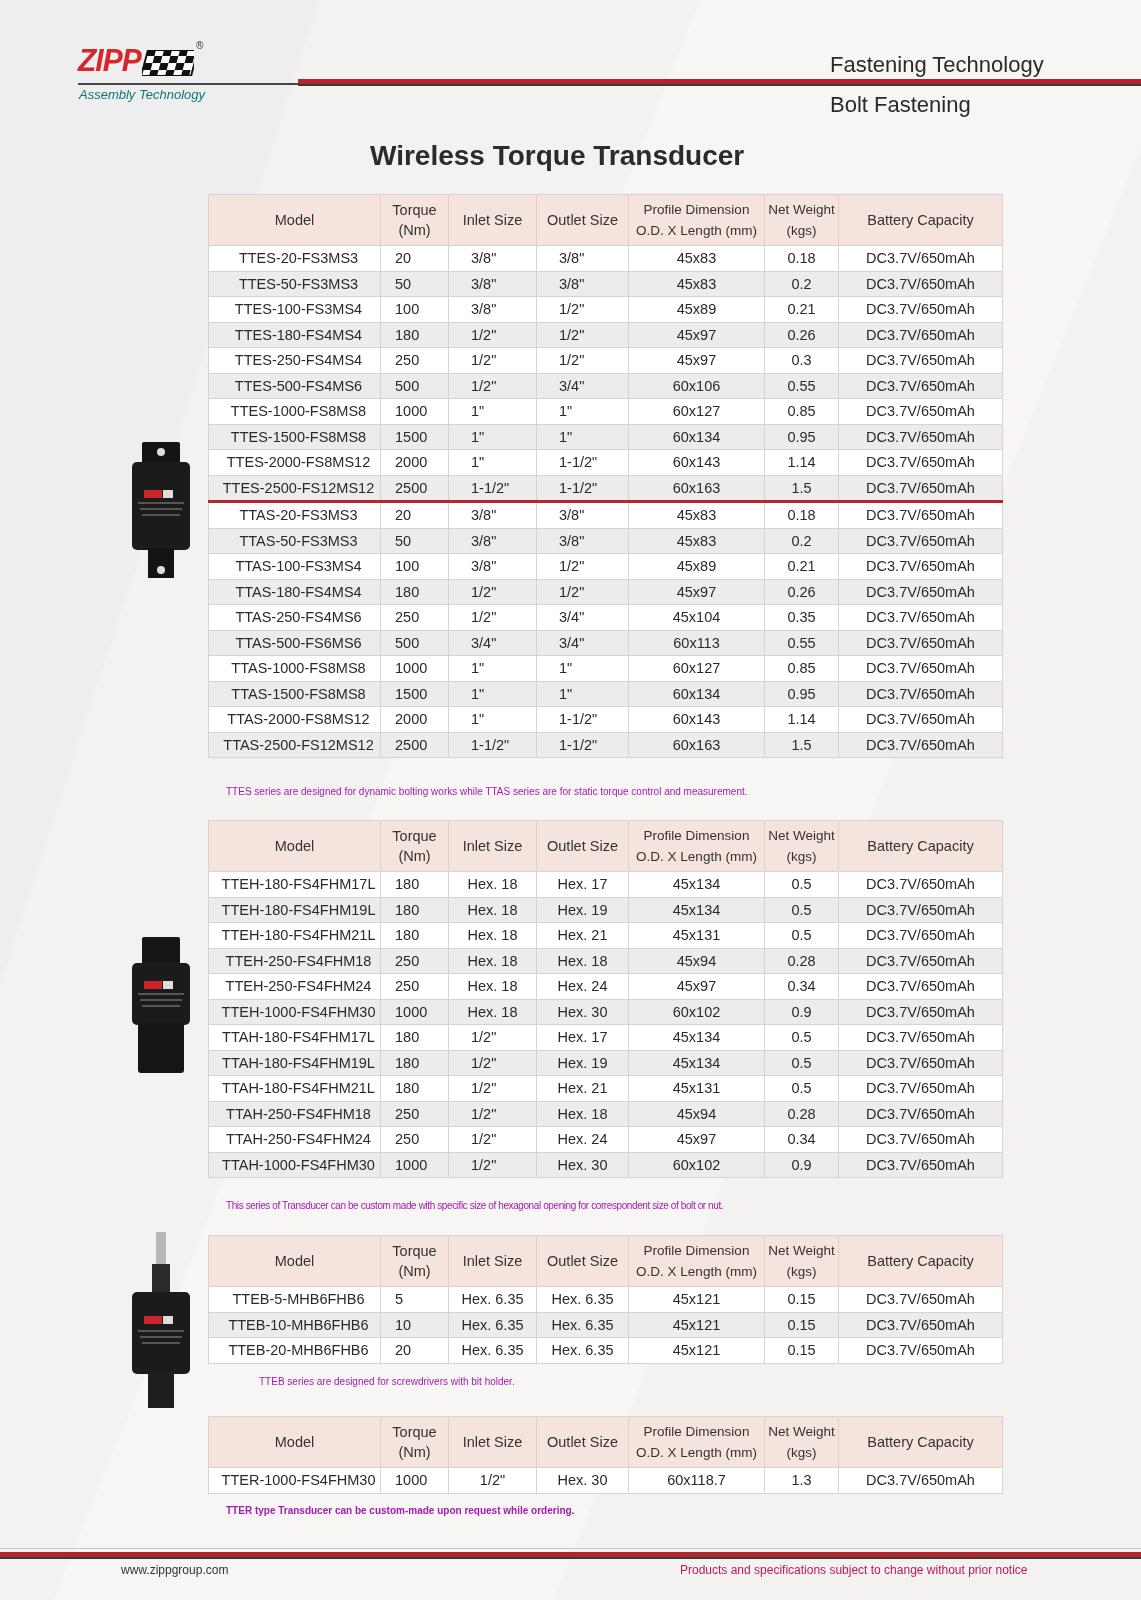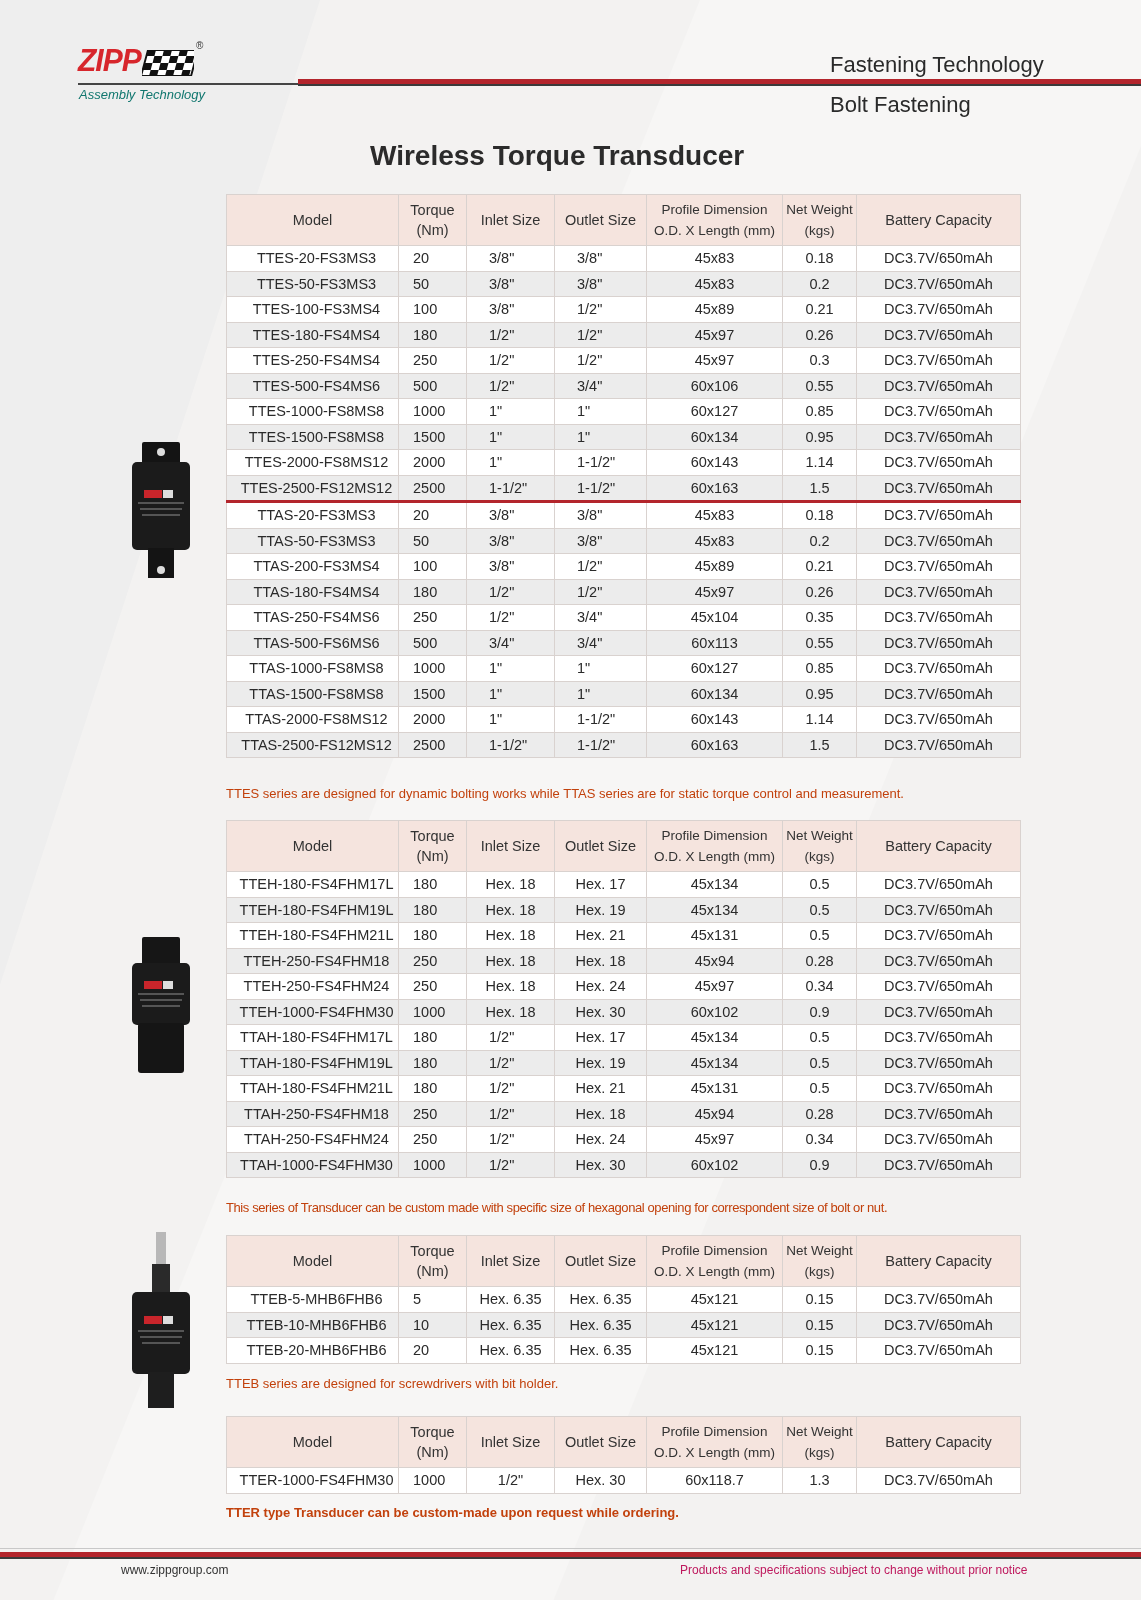--- a/index.html
+++ b/index.html
@@ -13,32 +13,32 @@
   .logo-word { font-family:"Liberation Sans", sans-serif; font-weight:bold; font-style:italic; color:#d7262c; font-size:30px; letter-spacing:-1px; line-height:30px; transform:scaleY(1.05); }
   .logo-flag { position:absolute; left:64px; top:4px; width:52px; height:26px; }
   .logo-reg { position:absolute; left:118px; top:-6px; font-size:10px; color:#333; }
   .logo-line { position:absolute; left:78px; top:83px; width:220px; height:2px; background:#444; }
   .logo-sub { position:absolute; left:79px; top:87px; font-size:13px; font-style:italic; color:#0f766e; }
   .hdr-redline { position:absolute; left:298px; top:79px; width:843px; height:5px; background:#b3252c; border-bottom:2px solid #3a3a3a; }
   .hdr-cat { position:absolute; left:830px; top:52px; font-size:22px; color:#2a2a2a; }
   .hdr-sub { position:absolute; left:830px; top:92px; font-size:22px; color:#2a2a2a; }
   .page-title { position:absolute; left:370px; top:140px; font-size:28px; font-weight:bold; color:#2b2b2b; }
 
-  table.spec { position:absolute; left:226px; width:794px; border-collapse:collapse; table-layout:fixed; font-size:14.5px; }
+  table.spec { position:absolute; left:208px; width:794px; border-collapse:collapse; table-layout:fixed; font-size:14.5px; }
   table.spec th, table.spec td { border:1.5px solid #d9d2cf; padding:0; text-align:center; overflow:hidden; white-space:nowrap; }
   table.spec th { background:#f5e4de; font-weight:normal; color:#333; height:50px; font-size:14.5px; line-height:20px; }
   table.spec th .sm { font-size:13.5px; }
   table.spec td { height:24.5px; color:#2a2a2a; }
   table.spec tr:nth-child(odd) td { background:#ffffff; }
   table.spec tr:nth-child(even) td { background:#ececec; }
   table.spec td.model { text-align:center; padding-left:8px; }
   table.spec td.torque { text-align:left; padding-left:14px; }
   table.spec td.left { text-align:left; padding-left:22px; }
   table.spec tr.divider td { border-top:3px solid #b3252c; }
-  .note { position:absolute; left:226px; font-size:13px; color:#c2410c; }
+  .note { position:absolute; left:226px; font-size:10px; color:#a21caf; }
   .note.cond { letter-spacing:-0.4px; }
 
   .product-img { position:absolute; }
   .footer-line { position:absolute; left:0; top:1552px; width:1141px; height:5px; background:#b3252c; border-bottom:2px solid #3a3a3a; }
   .footer-line2 { position:absolute; left:0; top:1548px; width:1141px; height:1px; background:#c8c8c8; }
   .footer-url { position:absolute; left:121px; top:1563px; font-size:12px; color:#333; }
   .footer-disclaimer { position:absolute; left:680px; top:1563px; font-size:12px; color:#be185d; }
 </style>
 </head>
 <body>
@@ -200,21 +200,21 @@
       <tr>
         <td class="model">TTAS-50-FS3MS3</td>
         <td class="torque">50</td>
         <td class="left">3/8"</td>
         <td class="left">3/8"</td>
         <td>45x83</td>
         <td>0.2</td>
         <td>DC3.7V/650mAh</td>
       </tr>
       <tr>
-        <td class="model">TTAS-200-FS3MS4</td>
+        <td class="model">TTAS-100-FS3MS4</td>
         <td class="torque">100</td>
         <td class="left">3/8"</td>
         <td class="left">1/2"</td>
         <td>45x89</td>
         <td>0.21</td>
         <td>DC3.7V/650mAh</td>
       </tr>
       <tr>
         <td class="model">TTAS-180-FS4MS4</td>
         <td class="torque">180</td>
@@ -460,21 +460,21 @@
         <td class="model">TTEB-20-MHB6FHB6</td>
         <td class="torque">20</td>
         <td>Hex. 6.35</td>
         <td>Hex. 6.35</td>
         <td>45x121</td>
         <td>0.15</td>
         <td>DC3.7V/650mAh</td>
       </tr>
     </tbody>
 </table>
-<div class="note" style="top:1376px;">TTEB series are designed for screwdrivers with bit holder.</div>
+<div class="note" style="top:1376px;margin-left:33px;">TTEB series are designed for screwdrivers with bit holder.</div>
 
 <table class="spec" style="top:1416px;">
   <colgroup>
       <col style="width:172px">
       <col style="width:68px">
       <col style="width:88px">
       <col style="width:92px">
       <col style="width:136px">
       <col style="width:74px">
       <col style="width:164px">

